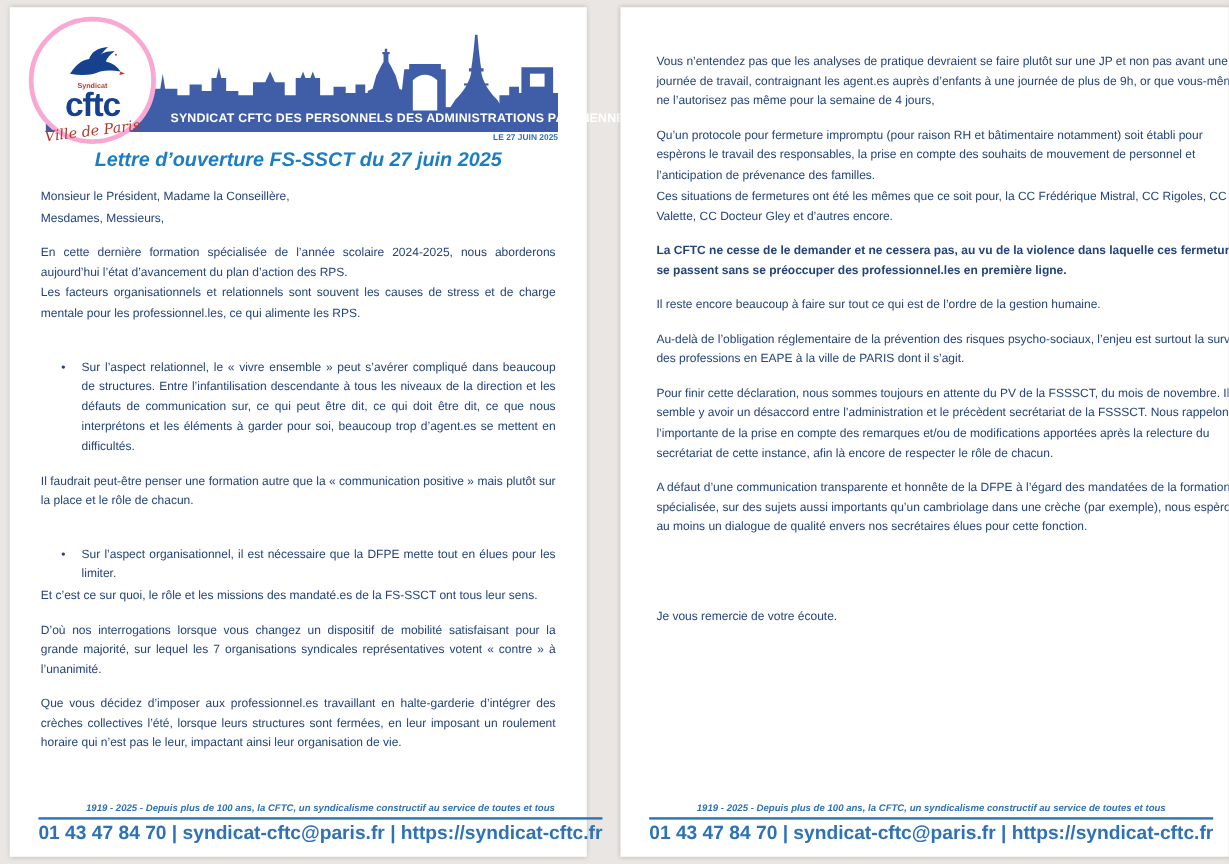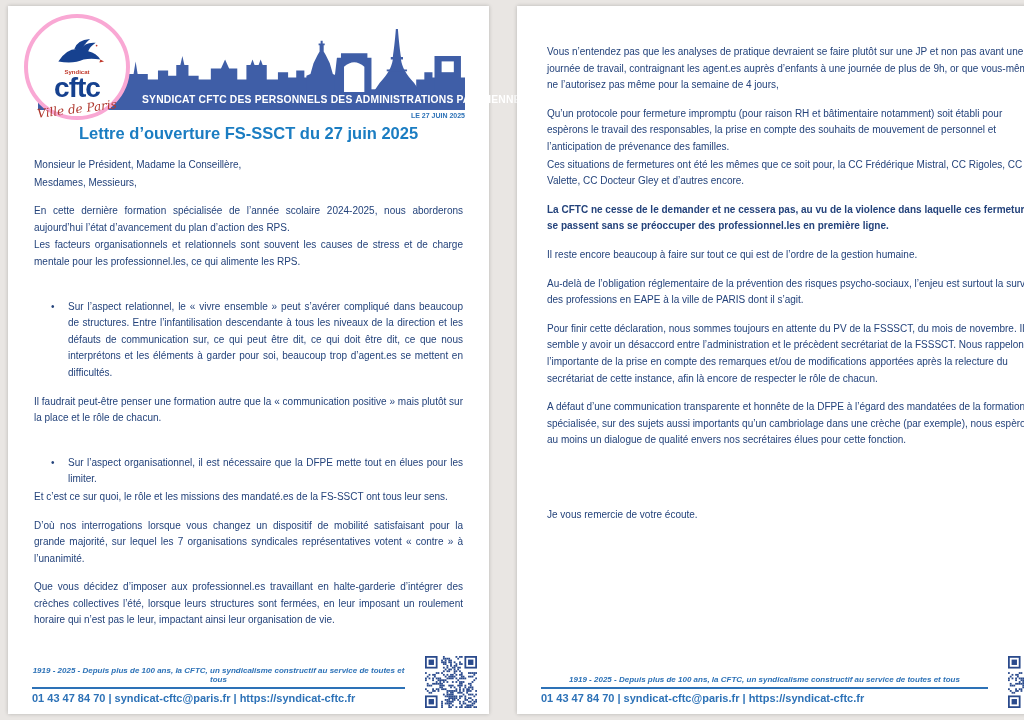--- a/index.html
+++ b/index.html
@@ -20,40 +20,40 @@
   .logo{position:absolute;left:16px;top:8px;width:106px;height:106px;border-radius:50%;
         background:#fff;border:4px solid #f9a8d4;z-index:2;display:flex;flex-direction:column;
         align-items:center;justify-content:flex-end;box-sizing:border-box;}
   .logo svg{width:56px;height:34px;margin-bottom:-2px;}
   .logo .small-red{font-size:6px;color:#c0392b;font-weight:bold;line-height:6px;}
   .logo .brand{font-size:28px;font-weight:bold;color:#16418f;line-height:26px;letter-spacing:-1px;}
   .logo .script{font-family:"DejaVu Serif",serif;font-style:italic;font-size:12px;color:#b03a30;
                 transform:rotate(-7deg);margin-top:1px;}
   .date-stamp{position:absolute;right:24px;top:106px;font-size:7px;font-weight:bold;color:#2d72b7;}
   .letter-title{margin:0;padding:118px 2px 0;text-align:center;font-size:16.5px;font-weight:bold;
-                color:#1b7dc2;}
+                color:#1b7dc2;font-style:italic;}
 
   
   .body{color:#24437b;font-size:10px;line-height:1.66;}
   .body-1{padding:14px 26px 0;text-align:justify;}
   .body-2{padding:38px 30px 0;text-align:left;}
   .body p{margin:12px 0 0;}
   .body p:first-child{margin-top:0;}
   .body p.tight{margin-top:1px;}
   .body p.xl{margin-top:58px;}
   .body p.bold{font-weight:bold;}
   .body p.bullet{margin-top:28px;padding-left:34px;position:relative;}
   .body p.bullet::before{content:"\2022";position:absolute;left:17px;top:0;}
 
   
   .footer{position:absolute;left:24px;right:12px;bottom:6px;display:flex;align-items:flex-end;gap:20px;}
   .footer-text{flex:1;padding-bottom:4px;}
   .tagline{font-size:8px;font-style:italic;font-weight:bold;color:#2d72b7;text-align:center;
            padding-bottom:3px;border-bottom:2px solid #2d72b7;}
-  .contact{font-size:11px;font-weight:bold;color:#2d72b7;text-align:left;padding-top:3px;
+  .contact{font-size:16px;font-weight:bold;color:#2d72b7;text-align:center;padding-top:3px;
            white-space:nowrap;}
   .qr{width:52px;height:52px;flex:0 0 auto;color:#2a4a8c;}
   .qr svg{width:100%;height:100%;display:block;}
 </style>
 </head>
 <body>
 
 <div class="canvas">
 
   <div class="page page-1">

